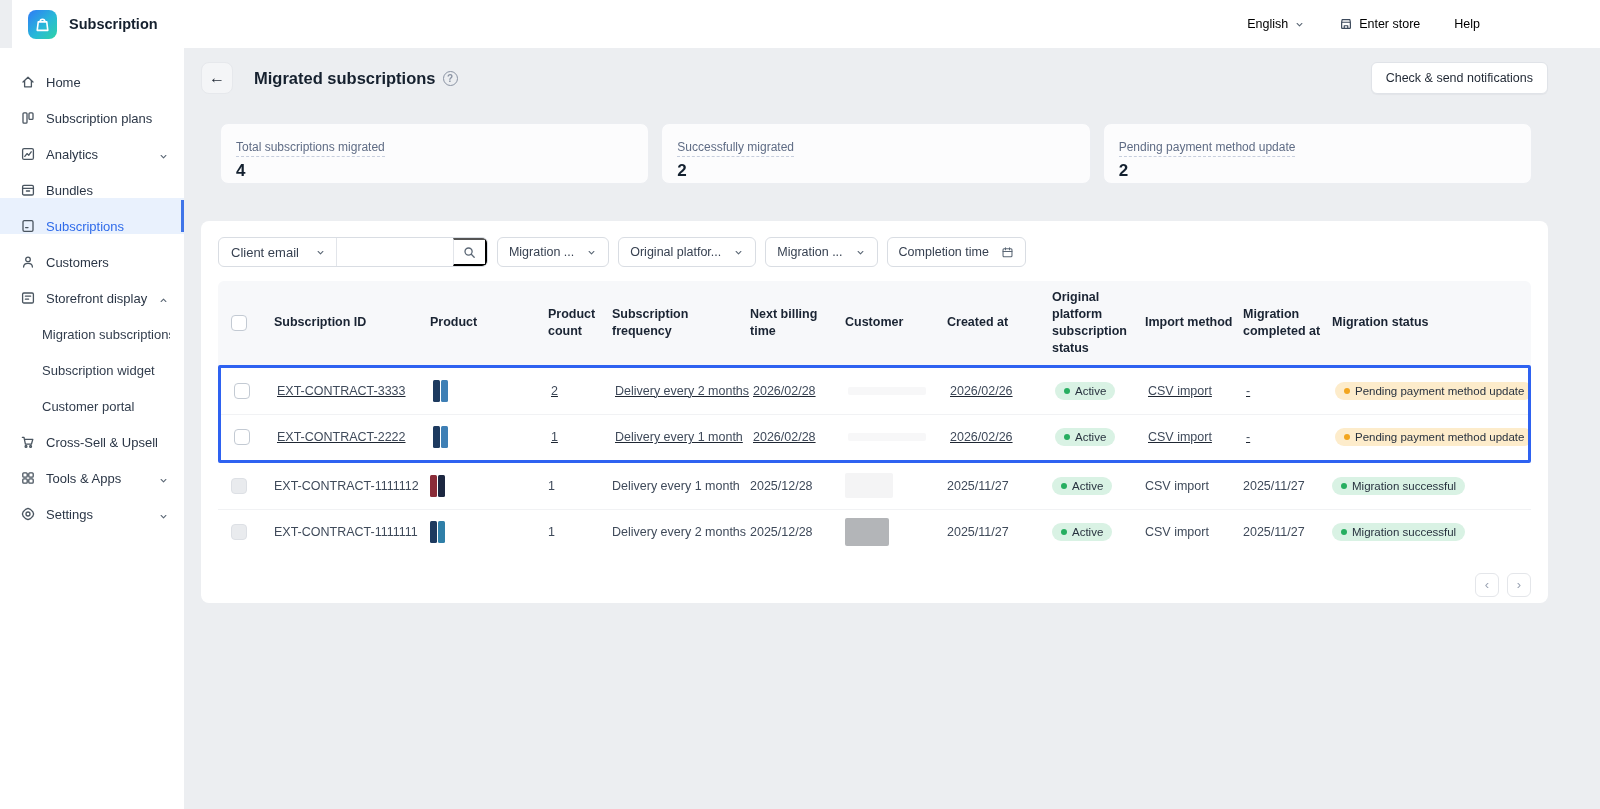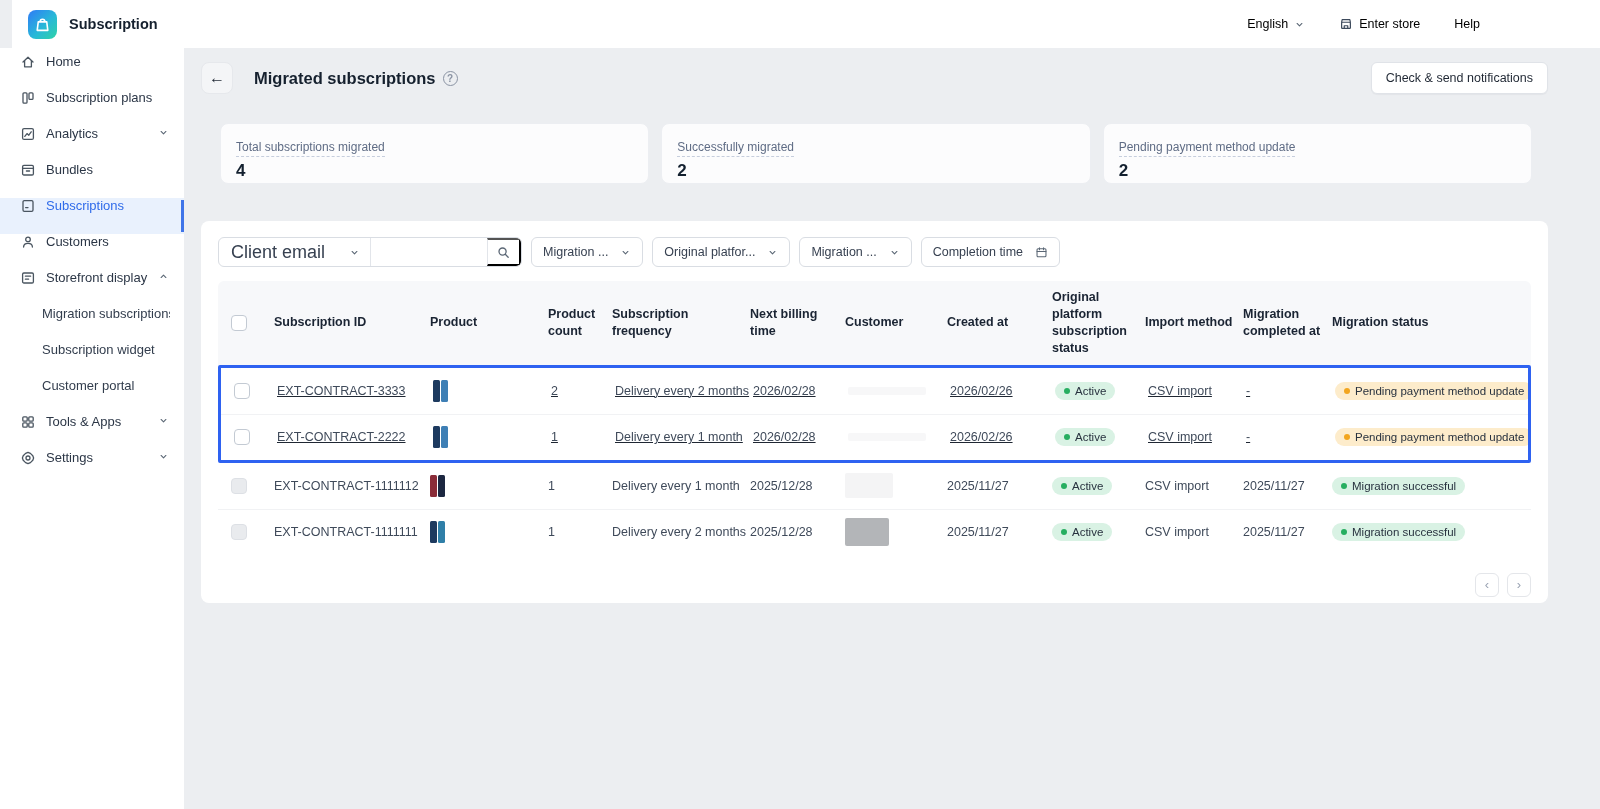--- a/index.html
+++ b/index.html
@@ -12,21 +12,21 @@
   .brand { display:flex; align-items:center; gap:12px; padding-left:16px; }
   .logo { width:29px; height:29px; border-radius:8px;
     background:linear-gradient(135deg,#2f7bf6 0%,#28b8d8 55%,#2ed3a6 100%);
     display:flex; align-items:center; justify-content:center; }
   .brand-name { font-size:14.5px; font-weight:bold; color:#15202e; }
   .topbar-right { display:flex; align-items:center; gap:34px; padding-right:132px; font-size:12.5px; color:#000000; }
   .topbar-item { display:flex; align-items:center; gap:6px; cursor:pointer; }
 
   
   .sidebar { position:fixed; top:48px; left:0; width:184px; height:761px; background:#fff; padding-top:6px; }
-  .side-item { position:relative; display:flex; align-items:flex-start; gap:10px;
+  .side-item { position:relative; display:flex; align-items:flex-end; gap:10px;
     height:36px; padding:0 14px 0 20px; font-size:13px; color:#2b3646; cursor:pointer; }
   .side-item .ico { width:16px; height:16px; flex:0 0 16px; display:flex; align-items:center; justify-content:center; }
   .side-item .lbl { flex:1 1 auto; white-space:nowrap; overflow:hidden; }
   .side-item .chev { width:12px; height:12px; color:#5b6775; }
   .side-item.sub { padding-left:42px; color:#323d4d; }
   .side-item.active { background:#e9f1fd; color:#2f6bea; }
   .side-item.active .lbl { color:#2f6bea; }
   .side-item.active::after { content:""; position:absolute; right:0; top:2px; bottom:2px; width:3px; background:#3f74e8; }
 
   
@@ -47,21 +47,21 @@
   .stat-card { flex:1; background:#fcfcfd; border:1px solid #eceef2; border-radius:8px; padding:13px 15px; height:61px; }
   .stat-label { display:inline-block; font-size:12px; font-weight:500; color:#5f6c85;
     border-bottom:1px dashed #c6cedd; padding-bottom:2px; }
   .stat-value { font-size:17px; font-weight:bold; color:#13202f; margin-top:4px; }
 
   
   .table-card { background:#fff; border-radius:8px; margin:37px 52px 0 17px; height:382px; padding:16px 17px 0 17px; }
 
   .filters { display:flex; gap:9px; align-items:center; }
   .search-group { display:flex; align-items:stretch; height:30px; border:1px solid #d9dde3; border-radius:6px; background:#fff; overflow:hidden; }
-  .search-select { display:flex; align-items:center; gap:24px; padding:0 10px 0 12px; font-size:18px; color:#374151;
+  .search-select { display:flex; align-items:center; gap:16px; padding:0 10px 0 12px; font-size:13px; color:#374151;
     border-right:1px solid #e2e5ea; cursor:pointer; }
   .search-input { border:none; outline:none; width:116px; font-size:12.5px; padding:0 8px; color:#374151; }
   .search-btn { width:34px; display:flex; align-items:center; justify-content:center; border-left:1px solid #e2e5ea;
     background:#fff; cursor:pointer; color:#5b6775; }
   .filter-btn { display:flex; align-items:center; gap:12px; height:30px; padding:0 11px; background:#fff;
     border:1px solid #d9dde3; border-radius:6px; font-size:12.5px; color:#374151; cursor:pointer; white-space:nowrap; }
   .filter-btn .chev { color:#5b6775; }
 
   .tgrid { display:grid; grid-template-columns:56px 156px 118px 64px 138px 95px 102px 105px 93px 98px 89px minmax(0,1fr);
     align-items:center; }
@@ -207,20 +207,30 @@
       </div>
       <div class="side-item sub">
         <span class="lbl">Subscription widget</span>
       </div>
       <div class="side-item sub">
         <span class="lbl">Customer portal</span>
       </div>
       <div class="side-item">
         <span class="ico">
           <svg width="16" height="16" viewBox="0 0 16 16" fill="none" stroke="#4a5560" stroke-width="1.3" stroke-linecap="round" stroke-linejoin="round">
+            <path d="M2.4 3.4 H4 L5.4 10.2 H11.4 L12.8 5.4 H4.6"></path>
+            <circle cx="6" cy="12.4" r="0.9"></circle>
+            <circle cx="10.6" cy="12.4" r="0.9"></circle>
+          </svg>
+        </span>
+        <span class="lbl">Cross-Sell &amp; Upsell</span>
+      </div>
+      <div class="side-item">
+        <span class="ico">
+          <svg width="16" height="16" viewBox="0 0 16 16" fill="none" stroke="#4a5560" stroke-width="1.3" stroke-linecap="round" stroke-linejoin="round">
             <rect x="2.8" y="2.8" width="4.4" height="4.4" rx="1"></rect>
             <rect x="8.8" y="2.8" width="4.4" height="4.4" rx="1"></rect>
             <rect x="2.8" y="8.8" width="4.4" height="4.4" rx="1"></rect>
             <rect x="8.8" y="8.8" width="4.4" height="4.4" rx="1"></rect>
           </svg>
         </span>
         <span class="lbl">Tools &amp; Apps</span>
         <span class="chev"><svg width="11" height="11" viewBox="0 0 16 16" fill="none" stroke="#5b6775" stroke-width="1.6" stroke-linecap="round" stroke-linejoin="round">
             <polyline points="4.5,6.5 8,10 11.5,6.5"></polyline>
           </svg></span>

